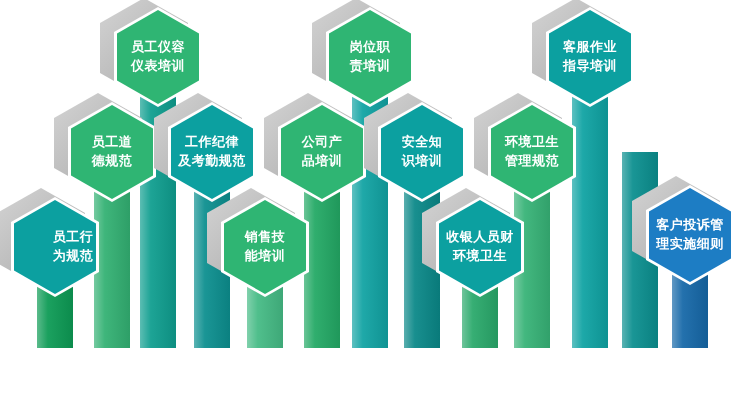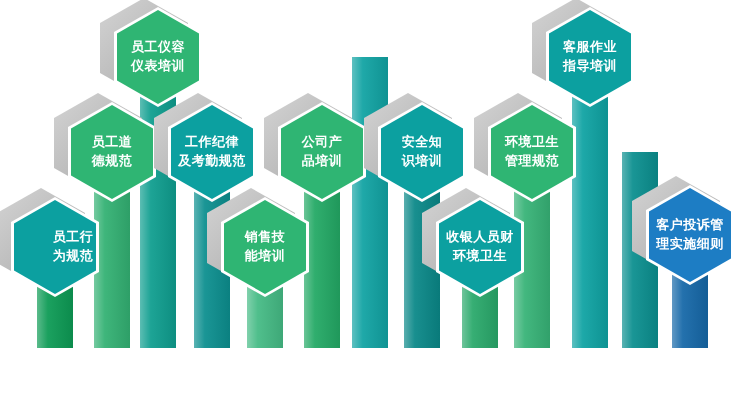--- a/index.html
+++ b/index.html
@@ -90,20 +90,29 @@
   <div class="hex" style="left:114px;top:7px;">
     <div class="hex-shadow hex-shape"></div>
     <div class="hex-border hex-shape">
       <div class="hex-fill hex-shape" style="background-color: rgb(47, 181, 115);">
         <span class="hex-label">员工仪容
 仪表培训</span>
       </div>
     </div>
   </div>
 
+  <div class="hex" style="left:326px;top:7px;">
+    <div class="hex-shadow hex-shape"></div>
+    <div class="hex-border hex-shape">
+      <div class="hex-fill hex-shape" style="background-color: rgb(47, 181, 115);">
+        <span class="hex-label">岗位职
+责培训</span>
+      </div>
+    </div>
+  </div>
 
   <div class="hex" style="left:546px;top:7px;padding-left:11px;">
     <div class="hex-shadow hex-shape"></div>
     <div class="hex-border hex-shape">
       <div class="hex-fill hex-shape" style="background-color: rgb(12, 160, 160);">
         <span class="hex-label">客服作业
 指导培训</span>
       </div>
     </div>
   </div>

